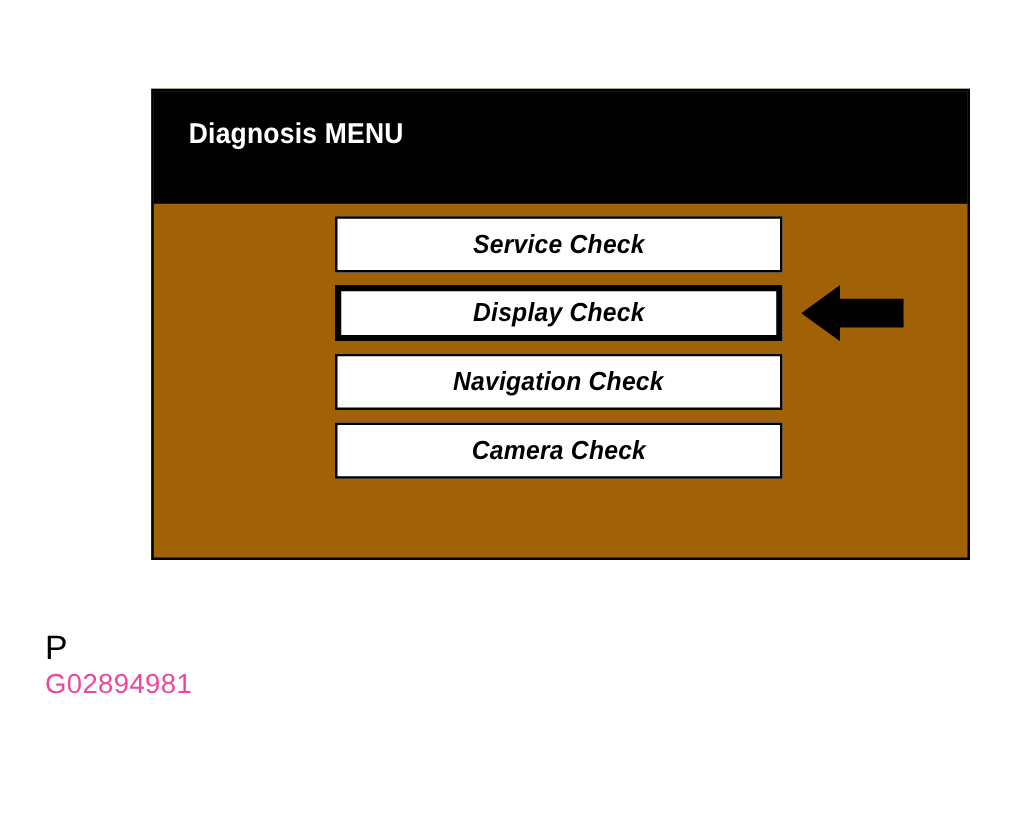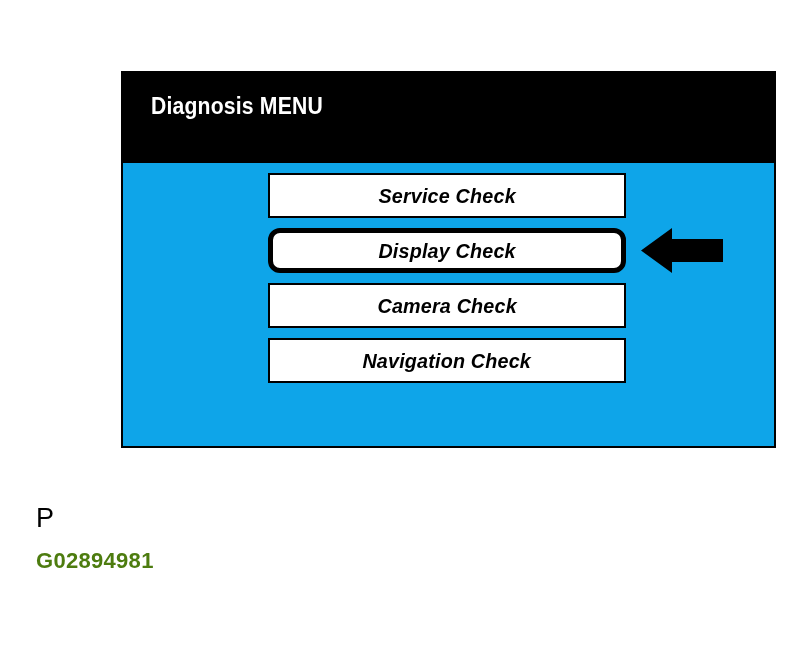--- a/index.html
+++ b/index.html
@@ -16,21 +16,21 @@
     -webkit-font-smoothing: none;
   }
 
   
   #screen-panel {
     position: absolute;
     left: 121px;
     top: 71px;
     width: 655px;
     height: 377px;
-    background: #0ea5e9;
+    background: #a16207;
     border: 2px solid #000000;
     box-sizing: border-box;
   }
 
   
   #title-bar {
     position: absolute;
     left: 0;
     top: 0;
     width: 100%;
@@ -68,21 +68,20 @@
     border: 2px solid #000000;
     box-sizing: border-box;
     display: flex;
     align-items: center;
     justify-content: center;
     cursor: pointer;
     font-style: italic;
   }
   .menu-button.selected {
     border-width: 5px;
-    border-radius: 12px;
   }
   .menu-button-label {
     color: #000000;
     font-size: 21px;
     font-weight: bold;
     font-family: "Liberation Sans Narrow", "Liberation Sans", sans-serif;
     transform: scaleX(0.94);
     white-space: nowrap;
     letter-spacing: 0.2px;
   }
@@ -104,24 +103,23 @@
     width: 400px;
   }
   #caption-letter {
     font-size: 27px;
     font-weight: normal;
     color: #000000;
     line-height: 32px;
     font-family: "Liberation Sans", sans-serif;
   }
   #caption-figure-id {
-    margin-top: 14px;
     font-size: 22px;
-    font-weight: bold;
-    color: #4d7c0f;
+    font-weight: normal;
+    color: #ec4899;
     line-height: 26px;
     letter-spacing: 0.3px;
     font-family: "Liberation Sans", sans-serif;
   }
 </style>
 </head>
 <body>
 
 <div id="screen-panel">
 
@@ -133,25 +131,25 @@
 
     <div class="menu-button">
       <span class="menu-button-label">Service Check</span>
     </div>
 
     <div class="menu-button selected">
       <span class="menu-button-label">Display Check</span>
     </div>
 
     <div class="menu-button">
-      <span class="menu-button-label">Camera Check</span>
+      <span class="menu-button-label">Navigation Check</span>
     </div>
 
     <div class="menu-button">
-      <span class="menu-button-label">Navigation Check</span>
+      <span class="menu-button-label">Camera Check</span>
     </div>
 
 
   </div>
 </div>
 
 <svg id="pointer-arrow" viewBox="0 0 82 45">
   <polygon points="0,22.5 31,0 31,11 82,11 82,34 31,34 31,45" fill="#000000"></polygon>
 </svg>
 

